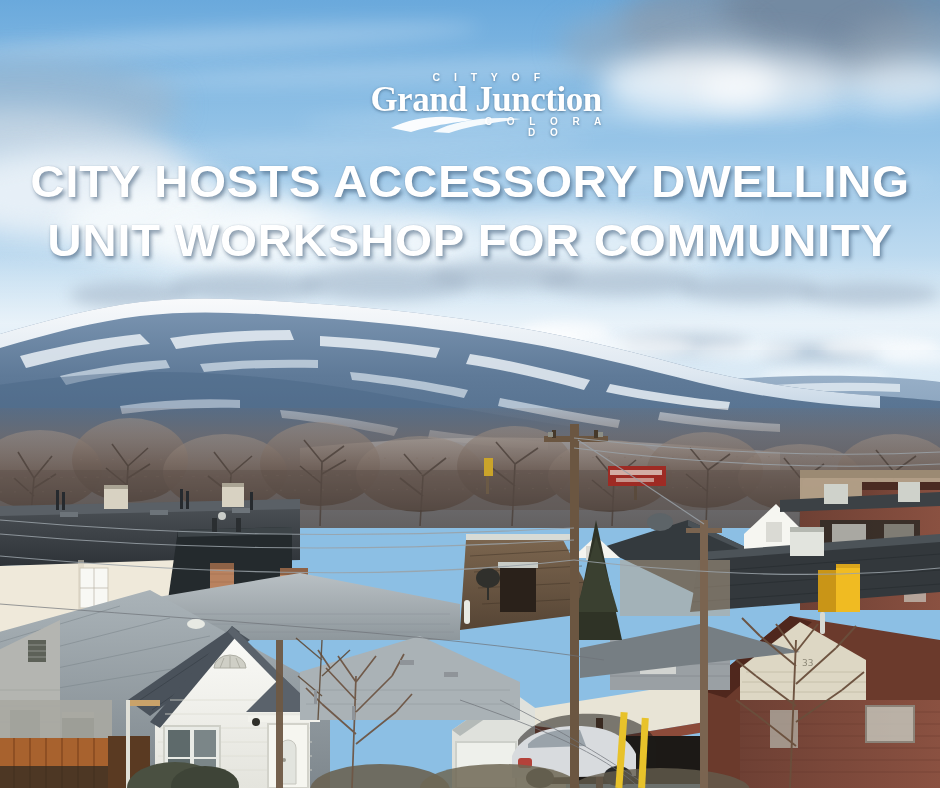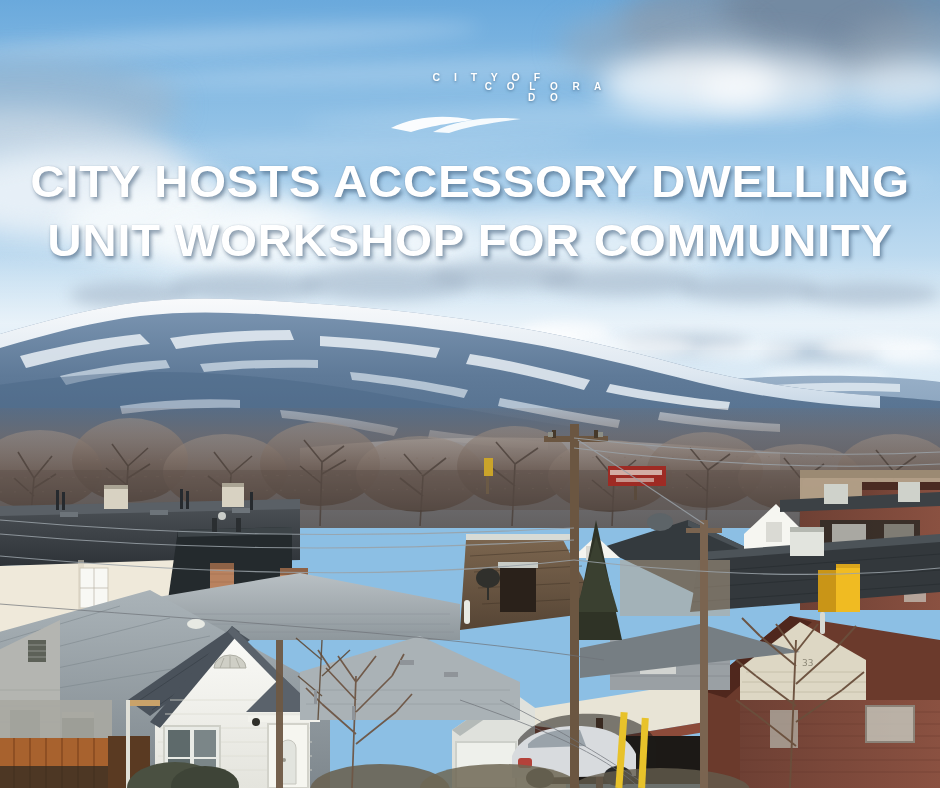--- a/index.html
+++ b/index.html
@@ -718,20 +718,21 @@
       </g>
       <g>
         <rect x="464" y="600" width="6" height="24" rx="3" fill="#e8eae4"></rect>
         <rect x="820" y="612" width="5" height="22" rx="2" fill="#d8dad4"></rect>
       </g>
     </svg>
   </div>
 
   <div class="logo">
     <div class="logo-city">C I T Y   O F</div>
+    <div class="logo-main">Grand Junction</div>
     <div class="logo-colo">C O L O R A D O</div>
     <svg class="swoosh" viewBox="0 0 180 22">
       <path d="M2 16 C 26 4, 56 2, 84 8 C 70 10, 44 13, 22 20 Z" fill="#ffffff" opacity=".95"></path>
       <path d="M44 20 C 66 8, 100 4, 132 7 C 110 10, 78 14, 60 21 Z" fill="#ffffff" opacity=".9"></path>
     </svg>
   </div>
 
   <div class="headline">
     <div>CITY HOSTS ACCESSORY DWELLING</div>
     <div>UNIT WORKSHOP FOR COMMUNITY</div>

